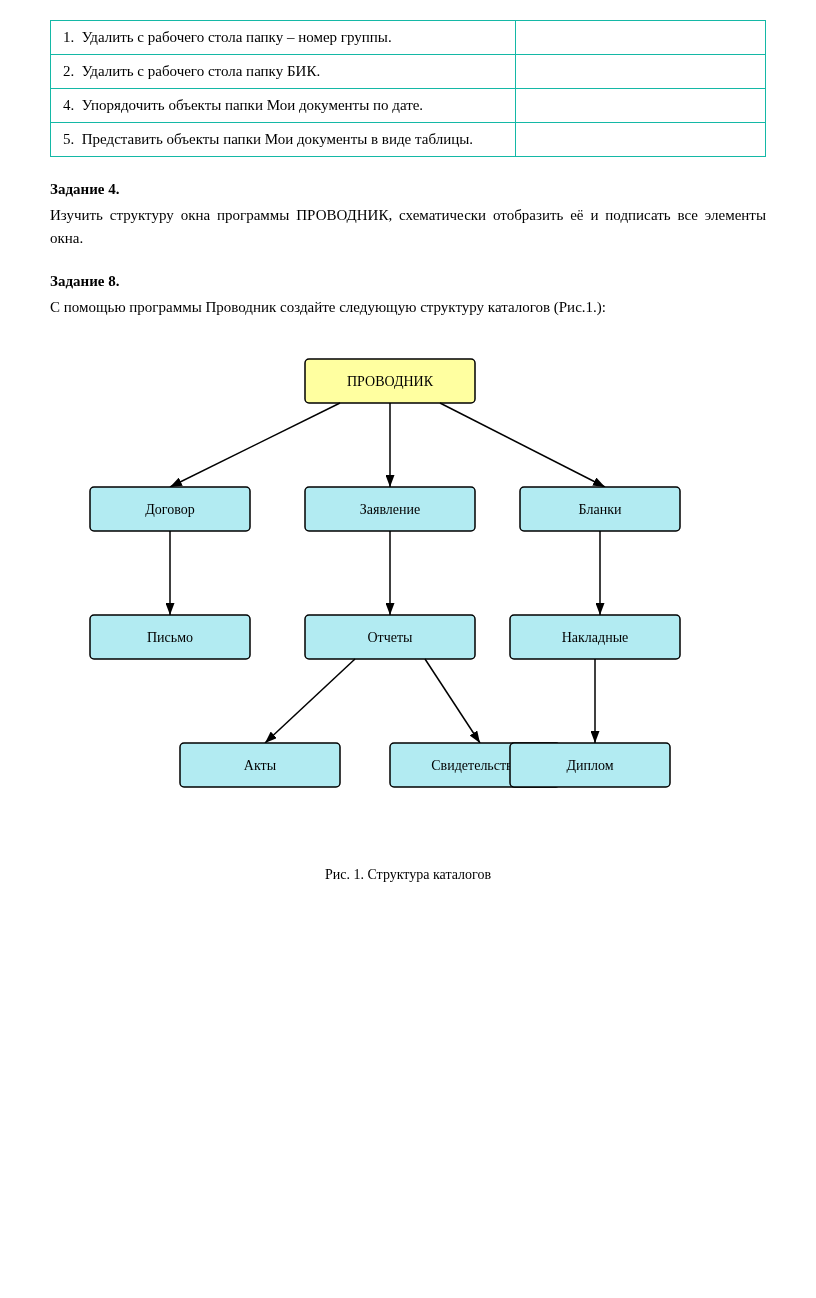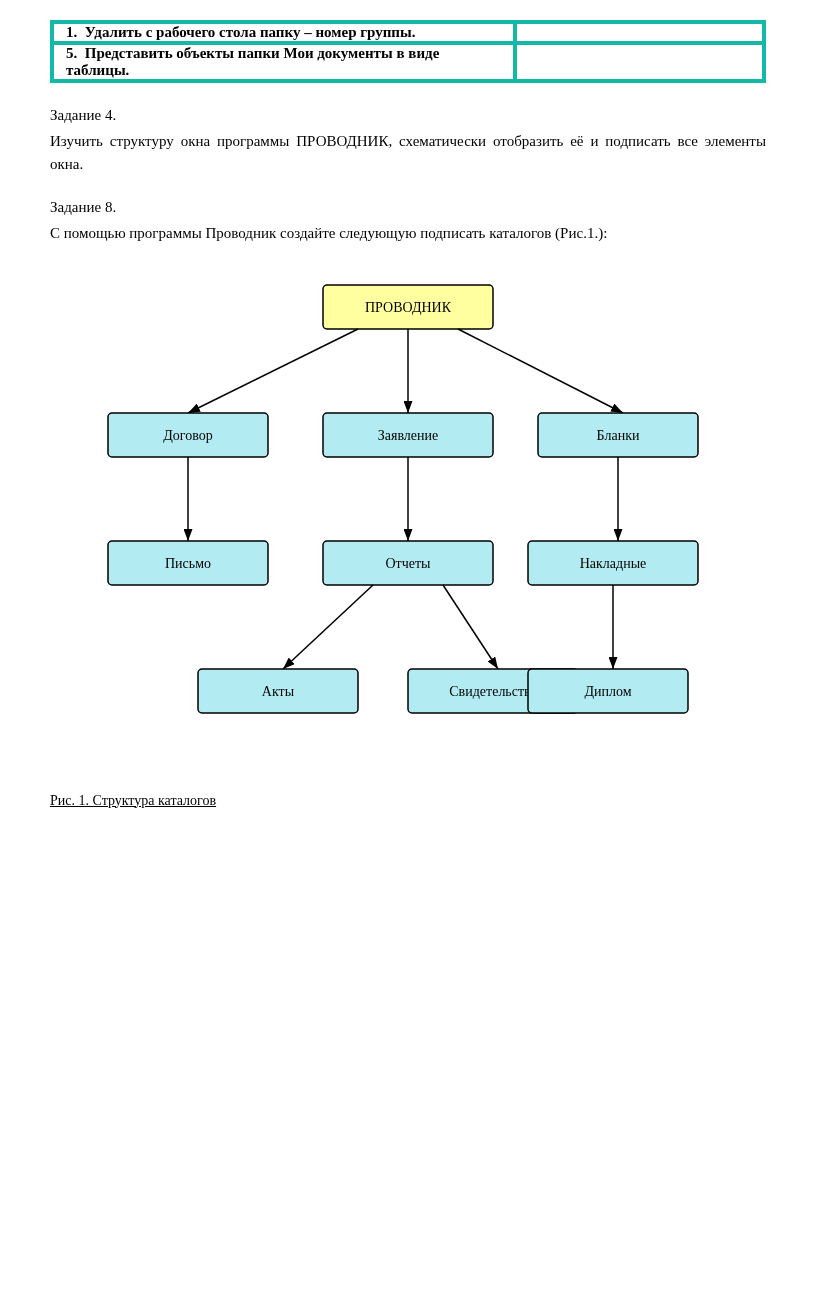--- a/index.html
+++ b/index.html
@@ -13,84 +13,91 @@
       padding: 20px 50px 40px 50px;
     }
 
     
     .task-table {
       width: 100%;
       border-collapse: collapse;
       margin-bottom: 24px;
     }
     .task-table td {
-      border: 4px solid #14b8a6;
-      padding: 0 12px;
+      border: 1px solid #14b8a6;
+      padding: 8px 12px;
       vertical-align: top;
-      font-weight: bold;
     }
     .task-table td:first-child {
       width: 65%;
     }
     .task-table td:last-child {
       width: 35%;
     }
 
     
     .task-heading {
-      font-weight: normal;
+      font-weight: bold;
       margin-bottom: 6px;
       margin-top: 24px;
     }
     .task-text {
       margin-bottom: 16px;
       line-height: 1.5;
       text-align: justify;
       font-family: Liberation Serif, serif;
     }
 
     
     .diagram-container {
       display: flex;
-      justify-content: center;
+      justify-content: flex-start;
       margin: 20px 0 8px 0;
     }
     .diagram-caption {
+      text-align: center;
       margin-bottom: 10px;
       font-size: 14px;
-      text-decoration: underline;
     }
 
     
     .box-yellow { fill: #ffffa0; stroke: #000; stroke-width: 1.5; }
     .box-cyan { fill: #b2ebf2; stroke: #000; stroke-width: 1.5; }
     .arrow-line { stroke: #000; stroke-width: 1.5; fill: none; marker-end: url(#arrowhead); }
     .diagram-text { font-family: "Times New Roman", Times, serif; font-size: 14px; fill: #000; }
   </style>
 </head>
 <body>
 
 <table class="task-table">
   <tbody id="table-body">
   <tr>
         <td>1.&nbsp; Удалить с рабочего стола папку – номер группы.</td>
         <td></td>
       </tr>
       <tr>
+        <td>2.&nbsp; Удалить с рабочего стола папку БИК.</td>
+        <td></td>
+      </tr>
+      <tr>
+        <td>4.&nbsp; Упорядочить объекты папки Мои документы по дате.</td>
+        <td></td>
+      </tr>
+      <tr>
         <td>5.&nbsp; Представить объекты папки Мои документы в виде таблицы.</td>
         <td></td>
       </tr>
     </tbody>
 </table>
 
 <p class="task-heading">Задание 4.</p>
 <p class="task-text">Изучить структуру окна программы ПРОВОДНИК, схематически отобразить её и подписать все элементы окна.</p>
 
 <p class="task-heading">Задание 8.</p>
-<p class="task-text">С помощью программы Проводник создайте следующую подписать каталогов (Рис.1.):</p>
+<p class="task-text">С помощью программы Проводник создайте следующую структуру каталогов (Рис.1.):</p>
 
 <div class="diagram-container">
   <svg width="680" height="520" viewBox="0 0 680 520">
     <defs>
       <marker id="arrowhead" markerWidth="8" markerHeight="6" refX="8" refY="3" orient="auto">
         <polygon points="0 0, 8 3, 0 6" fill="#000"></polygon>
       </marker>
     </defs>
 
     <rect x="255" y="20" width="170" height="44" rx="4" class="box-yellow"></rect>

